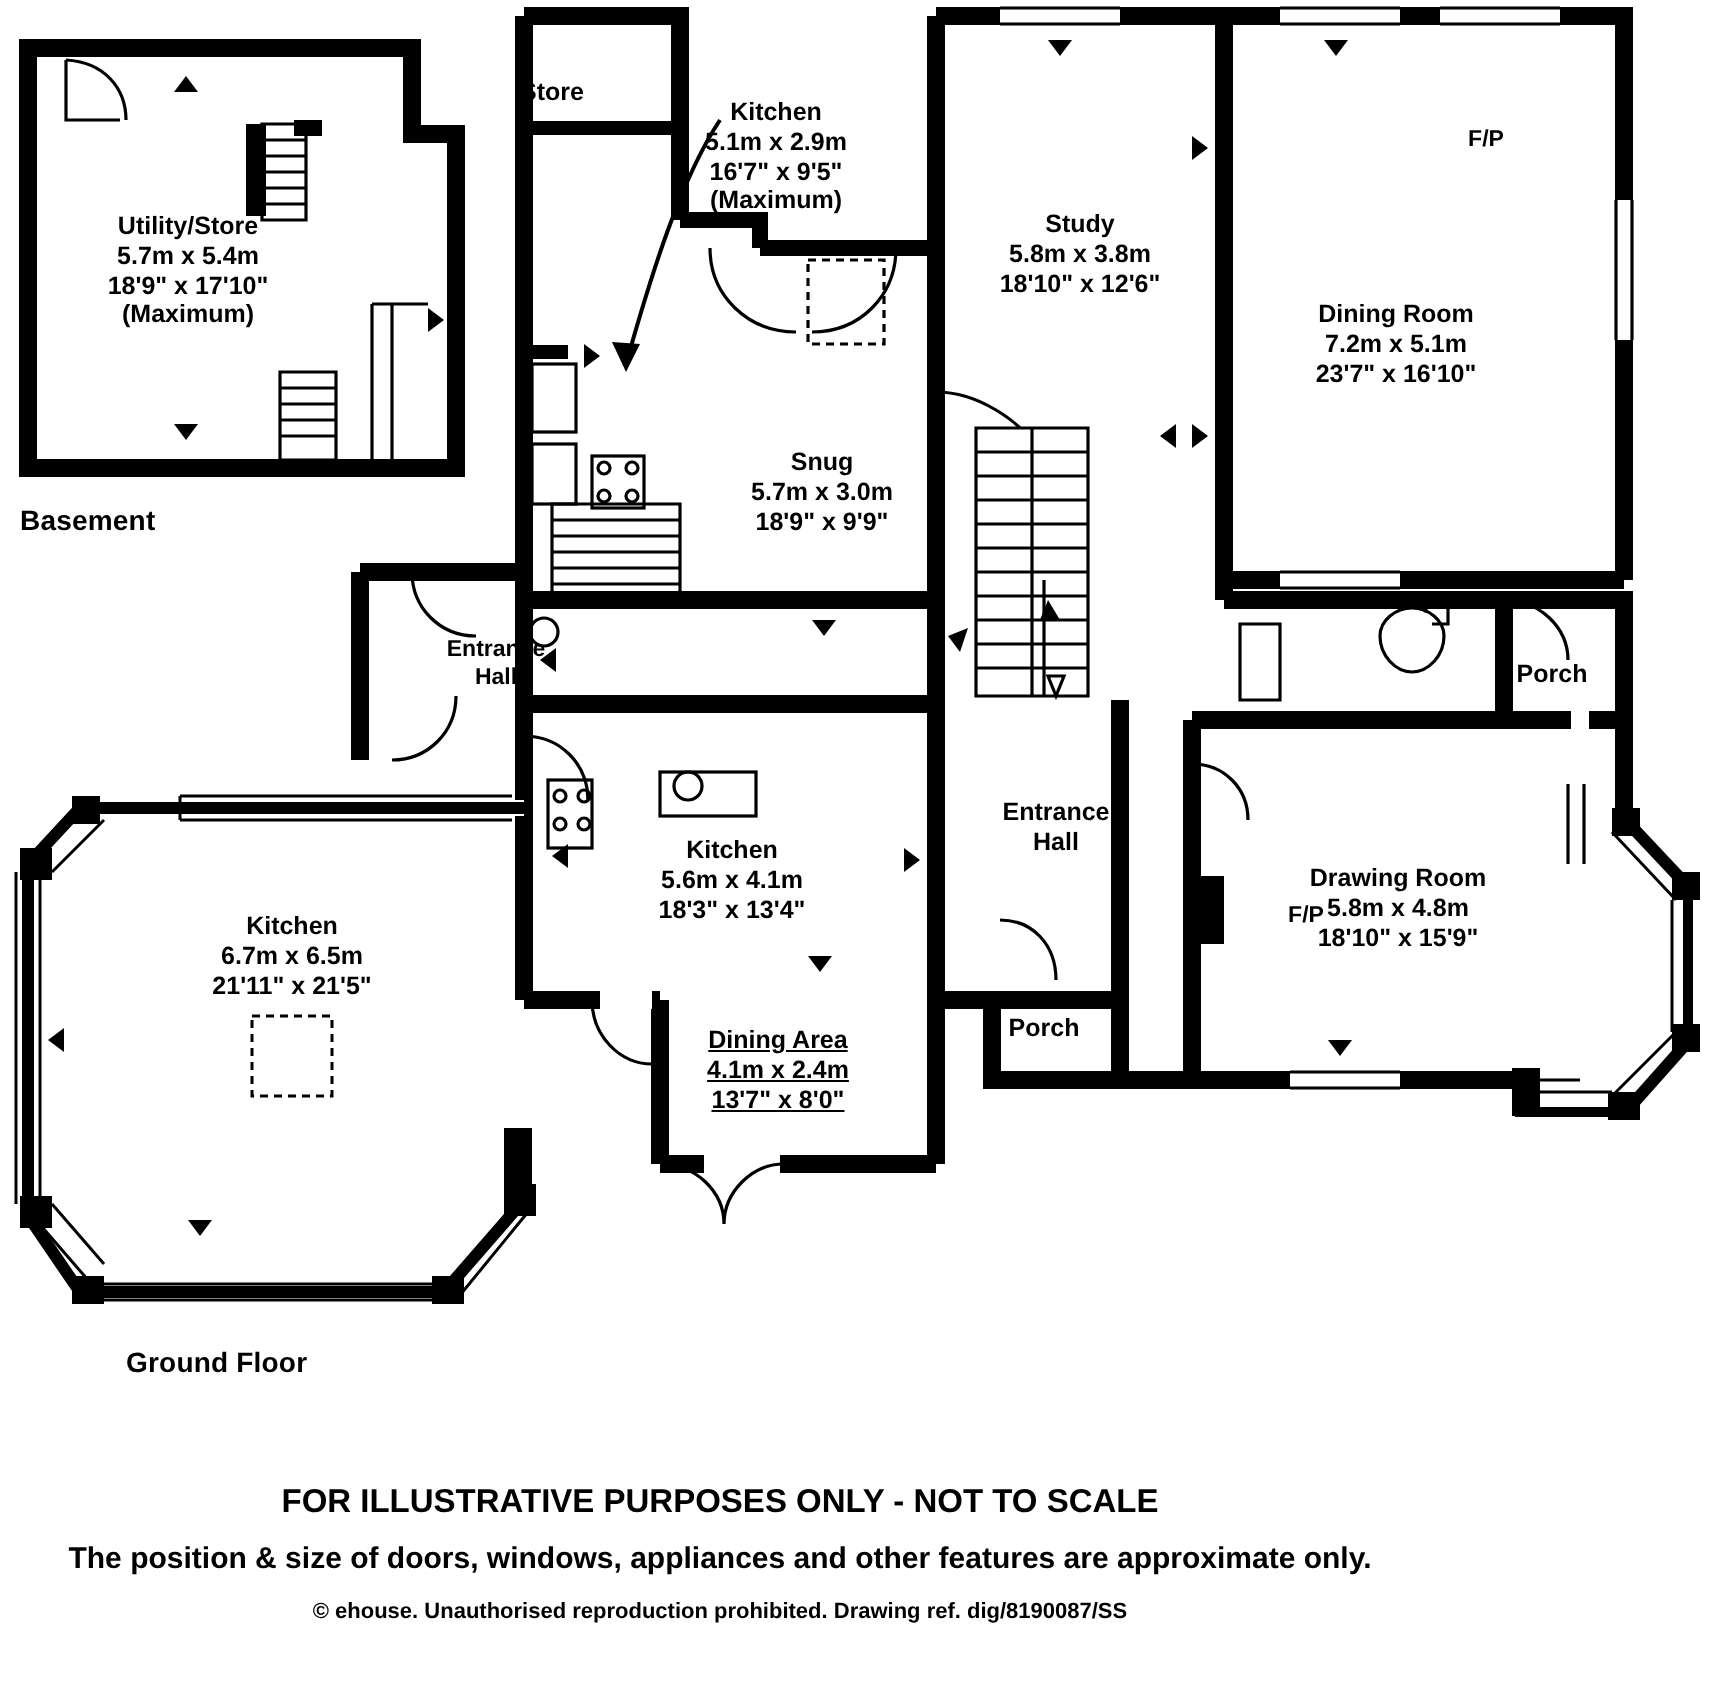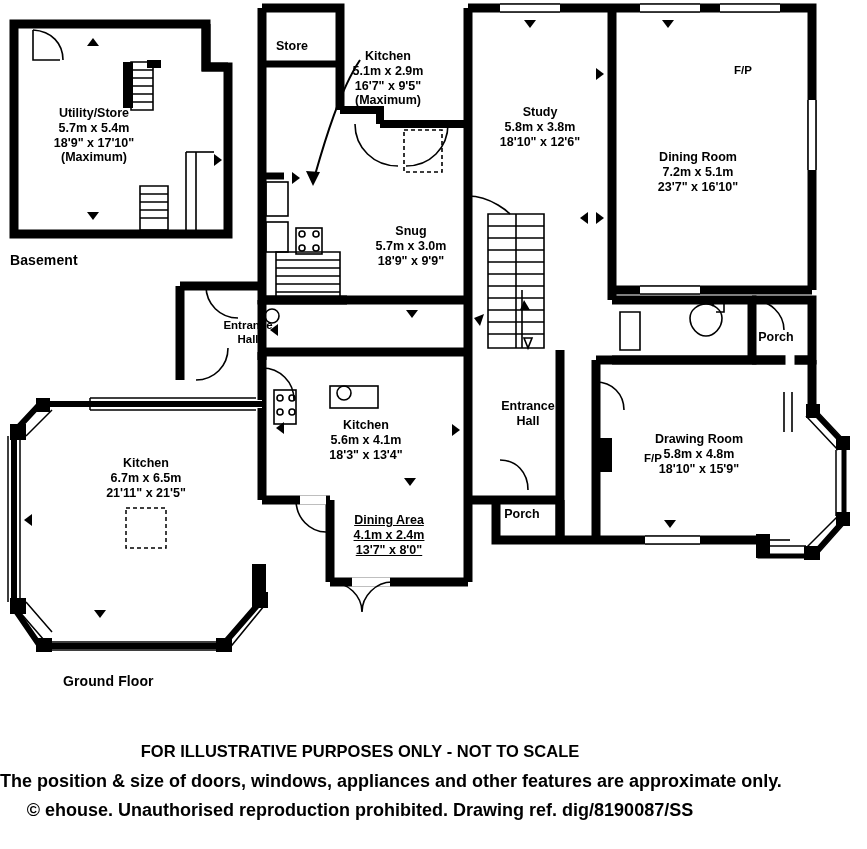--- a/index.html
+++ b/index.html
@@ -42,22 +42,22 @@
   }
   .footer {
     position: absolute;
     left: 0;
     width: 720px;
     text-align: center;
     white-space: pre;
     font-weight: bold;
   }
   .footer.l1 { top: 742px; font-size: 16.5px; }
-  .footer.l2 { top: 771px; font-size: 18px; font-weight: bold; }
-  .footer.l3 { top: 800px; font-size: 18px; font-weight: bold; }
+  .footer.l2 { top: 771px; font-size: 15px; font-weight: bold; }
+  .footer.l3 { top: 800px; font-size: 11px; font-weight: bold; }
 </style>
 </head>
 <body>
 
 <svg id="plan" viewBox="0 0 867 849" xmlns="http://www.w3.org/2000/svg">
   <g>
 
     <path d="M14,24 L14,234 L228,234 L228,67 L206,67 L206,24 Z" fill="none" stroke="#000" stroke-width="9"></path>
 
     <path d="M206,24 L206,67 L228,67" fill="none" stroke="#000" stroke-width="9"></path>
@@ -267,21 +267,21 @@
       <rect x="756" y="534" width="14" height="24"></rect>
     </g>
   </g>
 </svg>
 
 <div class="floor-title" style="left:10px; top:252px;">Basement</div>
 <div class="floor-title" style="left:63px; top:673px;">Ground Floor</div>
 
 <div class="lbl room" style="left:94px; top:106px;"><span>Utility/Store</span><br><span>5.7m x 5.4m</span><br><span>18'9" x 17'10"</span><br><span>(Maximum)</span></div>
 
-<div class="lbl room" style="left:292px; top:39px;"><span>Store</span></div>
+<div class="lbl room" style="left:276px; top:39px;"><span>Store</span></div>
 
 <div class="lbl room" style="left:388px; top:49px;"><span>Kitchen</span><br><span>5.1m x 2.9m</span><br><span>16'7" x 9'5"</span><br><span>(Maximum)</span></div>
 
 <div class="lbl room" style="left:540px; top:105px;"><span>Study</span><br><span>5.8m x 3.8m</span><br><span>18'10" x 12'6"</span></div>
 
 <div class="lbl room" style="left:698px; top:150px;"><span>Dining Room</span><br><span>7.2m x 5.1m</span><br><span>23'7" x 16'10"</span></div>
 
 <div class="lbl small" style="left:707px; top:64px;"><span>F/P</span></div>
 
 <div class="lbl room" style="left:411px; top:224px;"><span>Snug</span><br><span>5.7m x 3.0m</span><br><span>18'9" x 9'9"</span></div>

